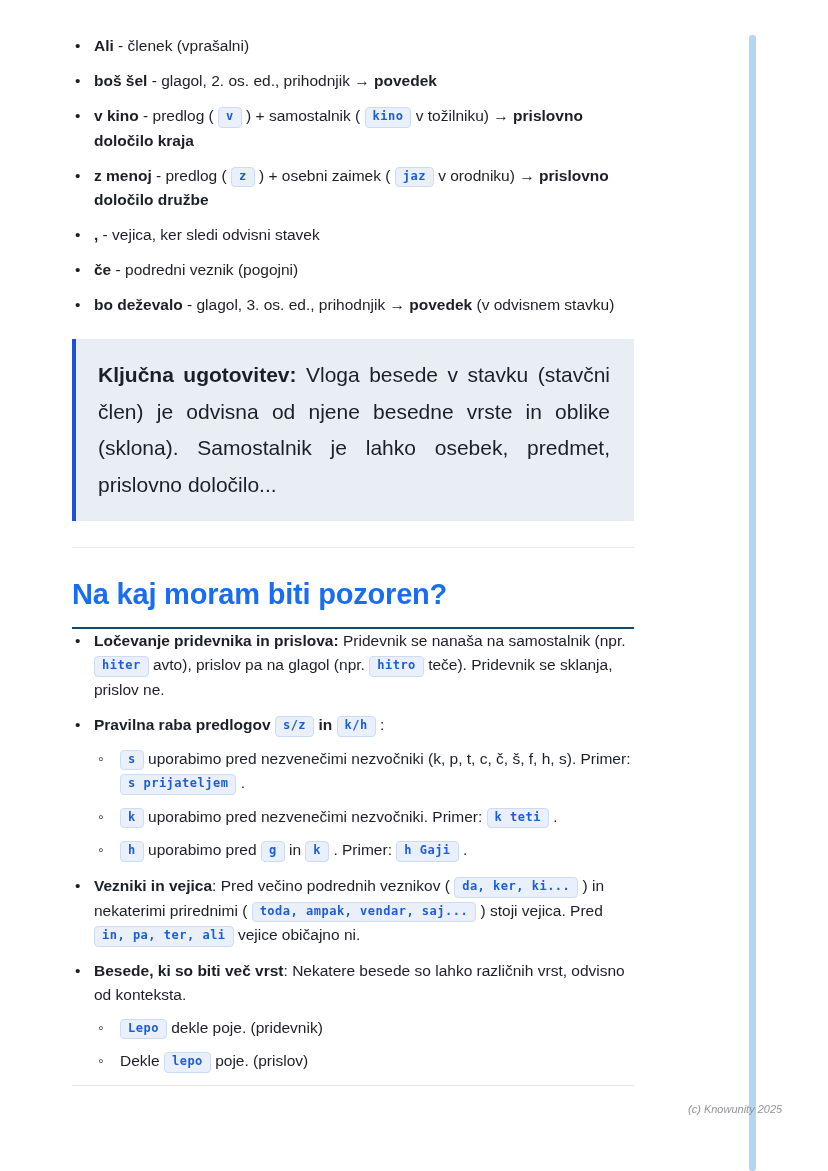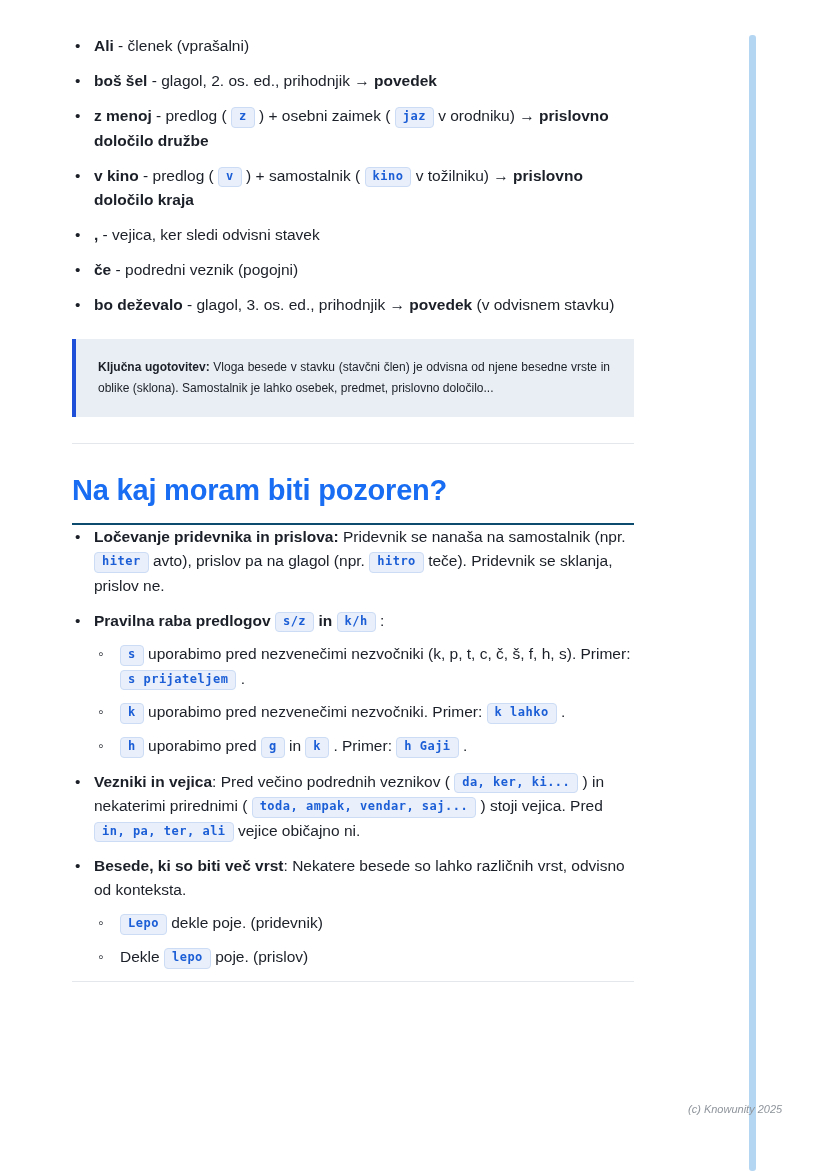--- a/index.html
+++ b/index.html
@@ -45,21 +45,21 @@
   ul.sub-list { list-style:none; margin-top:9px; }
   ul.sub-list > li { position:relative; padding-left:26px; margin-bottom:9px; }
   ul.sub-list > li::before { content:"\25E6"; position:absolute; left:4px; top:0; }
 
   .callout {
     margin-top:22px;
     background:#e9eef4;
     border-left:4px solid #1e4fd8;
     padding:18px 24px 18px 22px;
   }
-  .callout p { font-size:12px; line-height:1.74; text-align:justify; }
+  .callout p { font-size:21px; line-height:1.74; text-align:justify; }
 
   .divider { border:none; border-top:1px solid #e4e7eb; margin-top:26px; }
 
   .section-head { margin-top:30px; padding-bottom:16px; border-bottom:2px solid #0c4a6e; }
   .section-head h1 {
     font-size:29px;
     font-weight:bold;
     color:#196df2;
     letter-spacing:-0.2px;
   }
@@ -89,42 +89,42 @@
 </style>
 </head>
 <body>
 
 <div class="page">
   <div class="content">
 
     <ul class="doc-list">
         <li><span><strong>Ali</strong> - členek (vprašalni)</span></li>
         <li><span><strong>boš šel</strong> - glagol, 2. os. ed., prihodnjik → <strong>povedek</strong></span></li>
+        <li><span><strong>v kino</strong> - predlog ( <code class="chip">v</code> ) + samostalnik ( <code class="chip">kino</code> v tožilniku) → <strong>prislovno določilo kraja</strong></span></li>
         <li><span><strong>z menoj</strong> - predlog ( <code class="chip">z</code> ) + osebni zaimek ( <code class="chip">jaz</code> v orodniku) → <strong>prislovno določilo družbe</strong></span></li>
-        <li><span><strong>v kino</strong> - predlog ( <code class="chip">v</code> ) + samostalnik ( <code class="chip">kino</code> v tožilniku) → <strong>prislovno določilo kraja</strong></span></li>
         <li><span><strong>,</strong> - vejica, ker sledi odvisni stavek</span></li>
         <li><span><strong>če</strong> - podredni veznik (pogojni)</span></li>
         <li><span><strong>bo deževalo</strong> - glagol, 3. os. ed., prihodnjik → <strong>povedek</strong> (v odvisnem stavku)</span></li>
       </ul>
 
     <div class="callout">
       <p><strong>Ključna ugotovitev:</strong> Vloga besede v stavku (stavčni člen) je odvisna od njene besedne vrste in oblike (sklona). Samostalnik je lahko osebek, predmet, prislovno določilo...</p>
     </div>
 
     <hr class="divider">
 
     <div class="section-head">
       <h1>Na kaj moram biti pozoren?</h1>
     </div>
 
     <ul class="doc-list main-list">
         <li><span><strong>Ločevanje pridevnika in prislova:</strong> Pridevnik se nanaša na samostalnik (npr. <code class="chip">hiter</code> avto), prislov pa na glagol (npr. <code class="chip">hitro</code> teče). Pridevnik se sklanja, prislov ne.</span></li>
         <li><span><strong>Pravilna raba predlogov</strong> <code class="chip">s/z</code> <strong>in</strong> <code class="chip">k/h</code> :</span><ul class="sub-list">
             <li><span><code class="chip">s</code> uporabimo pred nezvenečimi nezvočniki (k, p, t, c, č, š, f, h, s). Primer: <code class="chip">s prijateljem</code> .</span></li>
-            <li><span><code class="chip">k</code> uporabimo pred nezvenečimi nezvočniki. Primer: <code class="chip">k lahko</code> .</span></li>
+            <li><span><code class="chip">k</code> uporabimo pred nezvenečimi nezvočniki. Primer: <code class="chip">k teti</code> .</span></li>
             <li><span><code class="chip">h</code> uporabimo pred <code class="chip">g</code> in <code class="chip">k</code> . Primer: <code class="chip">h Gaji</code> .</span></li>
           </ul></li>
         <li><span><strong>Vezniki in vejica</strong>: Pred večino podrednih veznikov ( <code class="chip">da, ker, ki...</code> ) in nekaterimi prirednimi ( <code class="chip">toda, ampak, vendar, saj...</code> ) stoji vejica. Pred <code class="chip">in, pa, ter, ali</code> vejice običajno ni.</span></li>
         <li><span><strong>Besede, ki so biti več vrst</strong>: Nekatere besede so lahko različnih vrst, odvisno od konteksta.</span><ul class="sub-list">
             <li><span><code class="chip">Lepo</code> dekle poje. (pridevnik)</span></li>
             <li><span>Dekle <code class="chip">lepo</code> poje. (prislov)</span></li>
           </ul></li>
       </ul>
 
     <hr class="divider bottom-divider">

